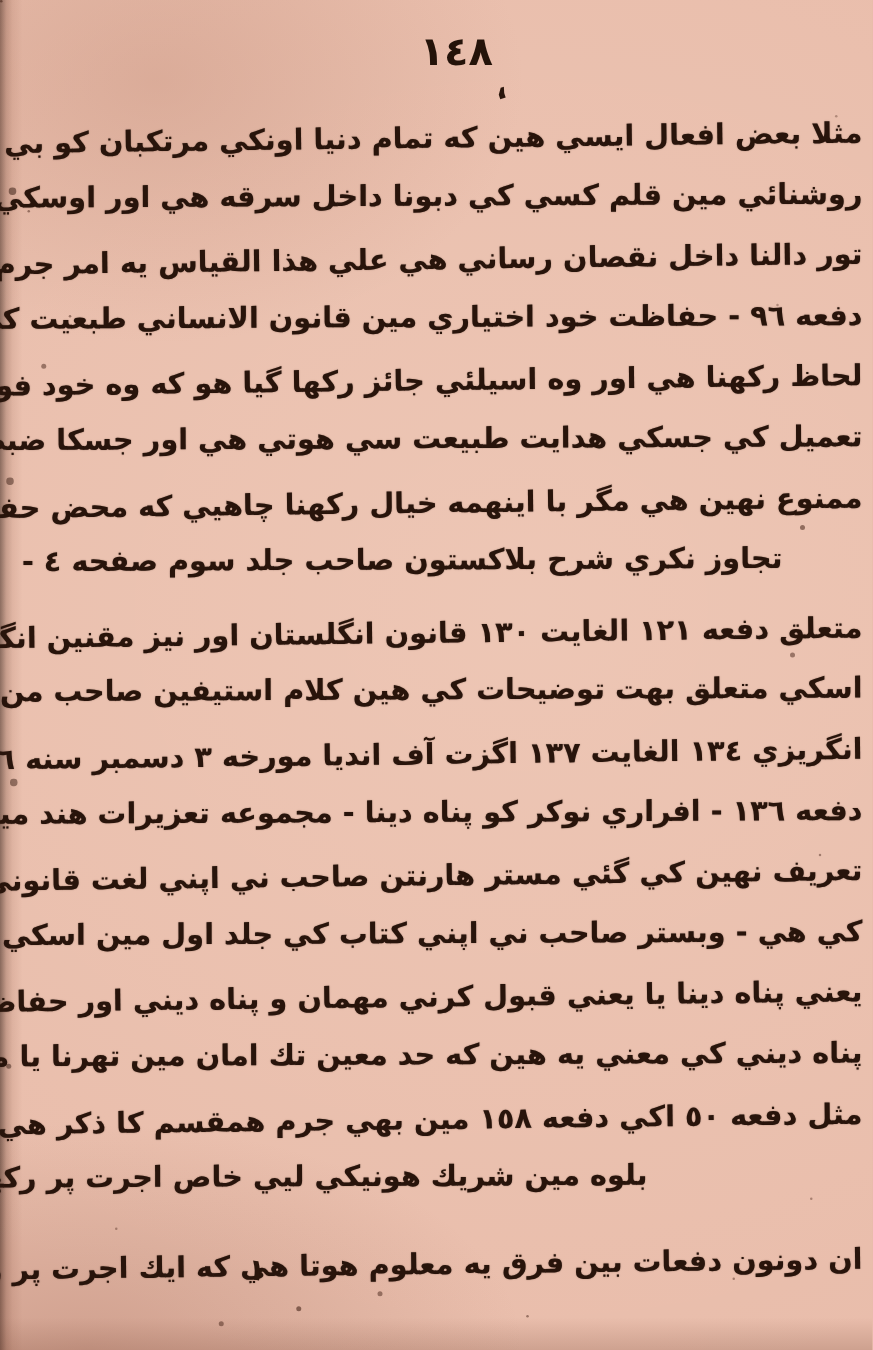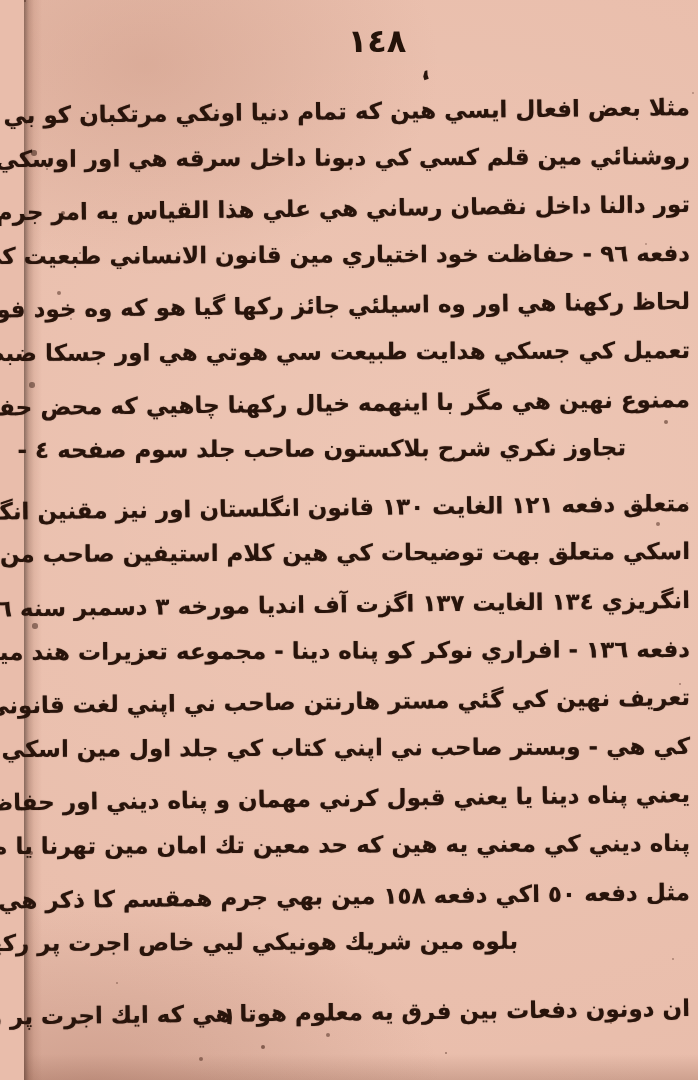--- a/index.html
+++ b/index.html
@@ -10,21 +10,20 @@
   }
   .page{
     position:absolute;inset:0;
     background:
       radial-gradient(ellipse 420px 300px at 18% 6%, rgba(193,140,120,0.38), transparent 70%),
       radial-gradient(ellipse 500px 260px at 10% 100%, rgba(150,95,78,0.30), transparent 70%),
       radial-gradient(ellipse 900px 800px at 60% 45%, rgba(255,235,220,0.20), transparent 80%),
       linear-gradient(90deg, rgba(74,48,38,0.65) 0px, rgba(120,78,62,0.35) 5px, rgba(160,110,90,0.18) 10px, rgba(0,0,0,0) 18px),
       linear-gradient(0deg, rgba(135,88,70,0.28) 0px, rgba(0,0,0,0) 26px),
       #e9bdab;
-    margin-left: 24px;
   }
   .speckles{position:absolute;top:0;left:0;width:2px;height:2px;border-radius:50%;
     background:rgba(72,38,26,0.6);
     box-shadow:
       38px 212px 0 1px rgba(72,38,26,.55), 55px 252px 0 0 rgba(72,38,26,.5),
       34px 292px 0 1px rgba(72,38,26,.5), 46px 318px 0 0 rgba(72,38,26,.45),
       22px 168px 0 0 rgba(72,38,26,.5), 641px 421px 0 1px rgba(72,38,26,.55),
       662px 502px 0 0 rgba(72,38,26,.5), 633px 523px 0 1px rgba(72,38,26,.5),
       655px 683px 0 0 rgba(72,38,26,.45), 668px 92px 0 0 rgba(72,38,26,.35),
       621px 243px 0 0 rgba(72,38,26,.35), 303px 1034px 0 1px rgba(72,38,26,.5),

